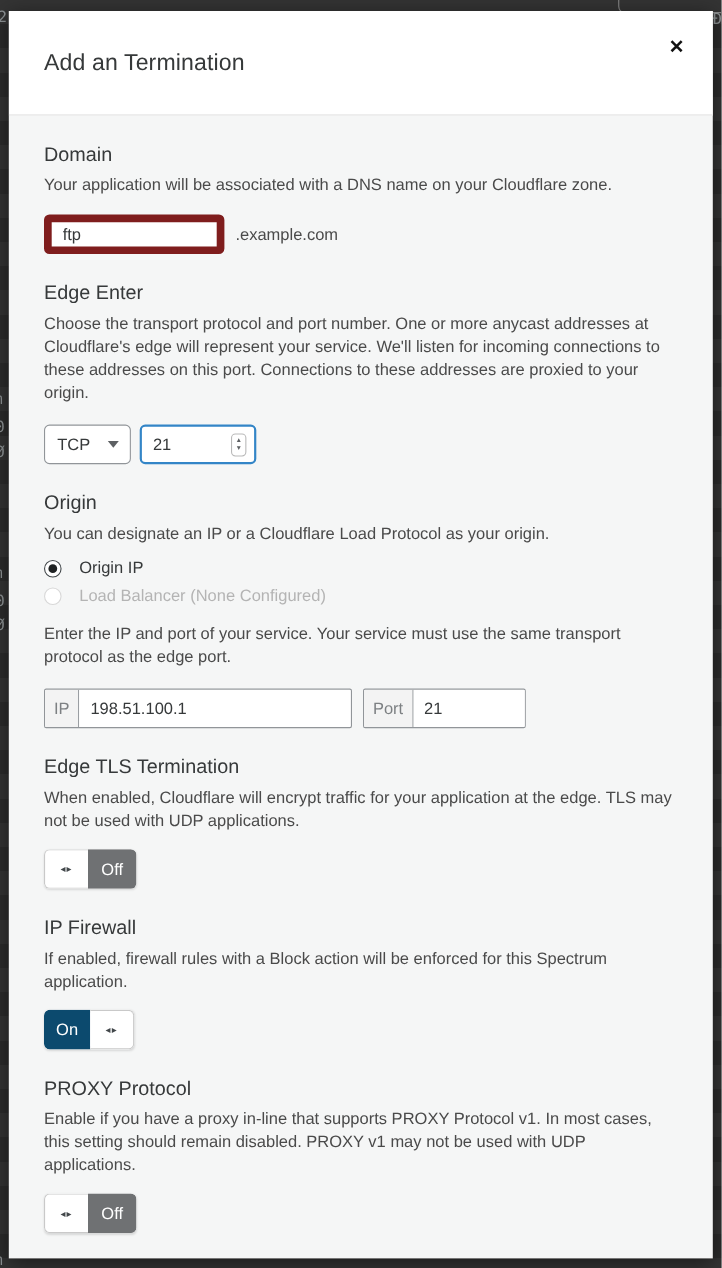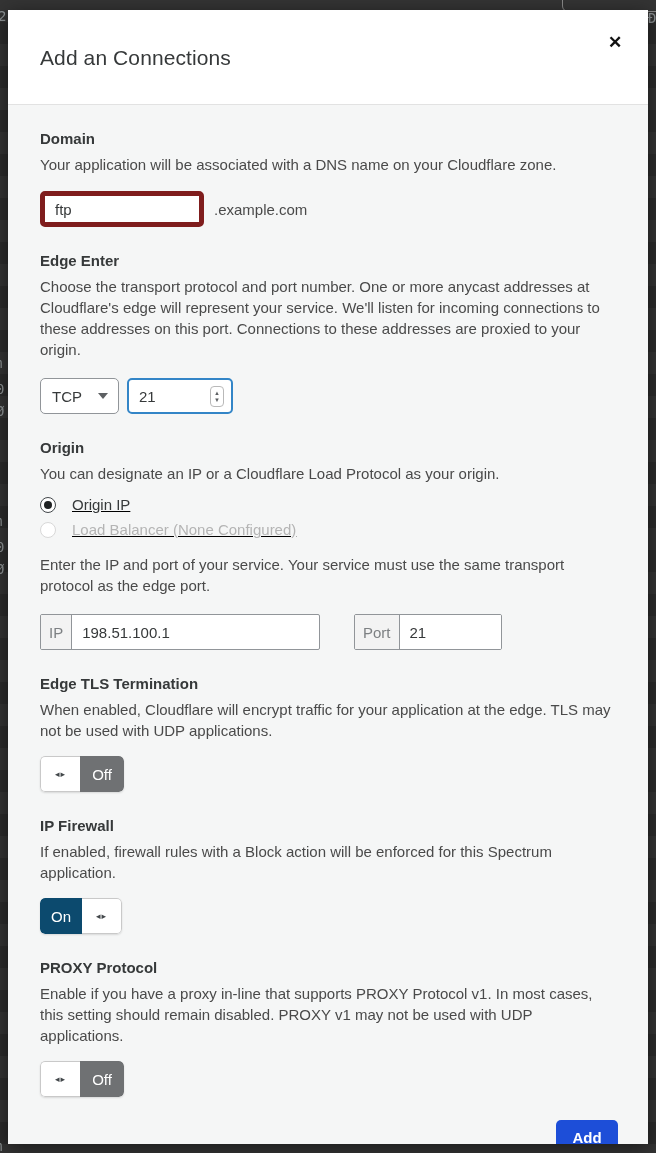--- a/index.html
+++ b/index.html
@@ -56,36 +56,36 @@
     border: none; background: transparent;
     font-size: 17px; font-weight: 700;
     color: #111;
     cursor: pointer;
     line-height: 22px;
     text-align: center;
   }
   .modal-body { padding: 0 30px 0 32px; }
   .section { margin-top: 25px; }
   .section-heading {
-    font-size: 15px;
-    font-weight: 700;
+    font-size: 18px;
+    font-weight: 400;
     color: #36393a;
     margin-bottom: 7px;
   }
   .section-desc {
     font-size: 15px;
     line-height: 21px;
     color: #4a4a4a;
     max-width: 582px;
   }
   
   .domain-row { display: flex; align-items: center; margin-top: 16px; }
   .text-input {
     height: 36px;
-    border: 5px solid #7f1d1d;
+    border: 7px solid #7f1d1d;
     border-radius: 5px;
     background: #fff;
     font-size: 15px;
     color: #36393a;
     padding: 0 10px;
     outline: none;
     font-family: "Liberation Sans", sans-serif;
   }
   .domain-input { width: 164px; }
   .zone-suffix { margin-left: 10px; font-size: 15px; color: #4a4a4a; }
@@ -128,40 +128,40 @@
     border: 1px solid #b9b9b9;
     border-radius: 4px;
     background: #fff;
     display: flex; flex-direction: column;
     align-items: center; justify-content: center;
     font-size: 6px; line-height: 7px; color: #5d6063;
     cursor: pointer;
   }
   
   .radio-group { margin-top: 8px; }
-  .radio-row { display: flex; align-items: center; height: 25px; cursor: pointer; text-decoration: underline; }
+  .radio-row { display: flex; align-items: center; height: 25px; cursor: pointer; }
   .radio-circle {
     width: 16px; height: 16px;
     border-radius: 50%;
     border: 1px solid #42474a;
     background: #fff;
     display: flex; align-items: center; justify-content: center;
     flex-shrink: 0;
   }
   .radio-circle .dot {
     width: 8px; height: 8px;
     border-radius: 50%;
     background: #1f2223;
   }
   .radio-label { margin-left: 16px; font-size: 15px; color: #36393a; }
   .radio-row.disabled .radio-circle { border-color: #d8d8d8; }
   .radio-row.disabled .radio-label { color: #b4b4b4; }
   .origin-ip-desc { margin-top: 12px; }
   
-  .ipport-row { display: flex; margin-top: 18px; gap: 24px; }
+  .ipport-row { display: flex; margin-top: 18px; }
   .prefix-group {
     display: flex;
     border: 1px solid #919599;
     border-radius: 2px;
     background: #fff;
     height: 36px;
     overflow: hidden;
   }
   .prefix-label {
     display: flex; align-items: center;
@@ -249,21 +249,21 @@
     <span class="bg-fragment" style="left: -6px; top: 513px;">m</span>
     <span class="bg-fragment" style="left: -4px; top: 539px;">0</span>
     <span class="bg-fragment" style="left: -4px; top: 561px;">Ø</span>
     <span class="bg-fragment" style="left: -6px; top: 1138px;">m</span>
     <span class="bg-fragment" style="left: 648px; top: 10px;">Đ</span>
   </div>
 
 <div class="modal">
 
   <div class="modal-header">
-    <h1 class="modal-title">Add an Connections</h1>
+    <h1 class="modal-title">Add an Termination</h1>
     <button class="close-btn">✕</button>
   </div>
 
   <div class="modal-body">
 
     <div class="section">
       <div class="section-heading">Domain</div>
       <div class="section-desc">Your application will be associated with a DNS name on your Cloudflare zone.</div>
       <div class="domain-row">
         <input class="text-input domain-input" type="text" value="ftp" style="">

